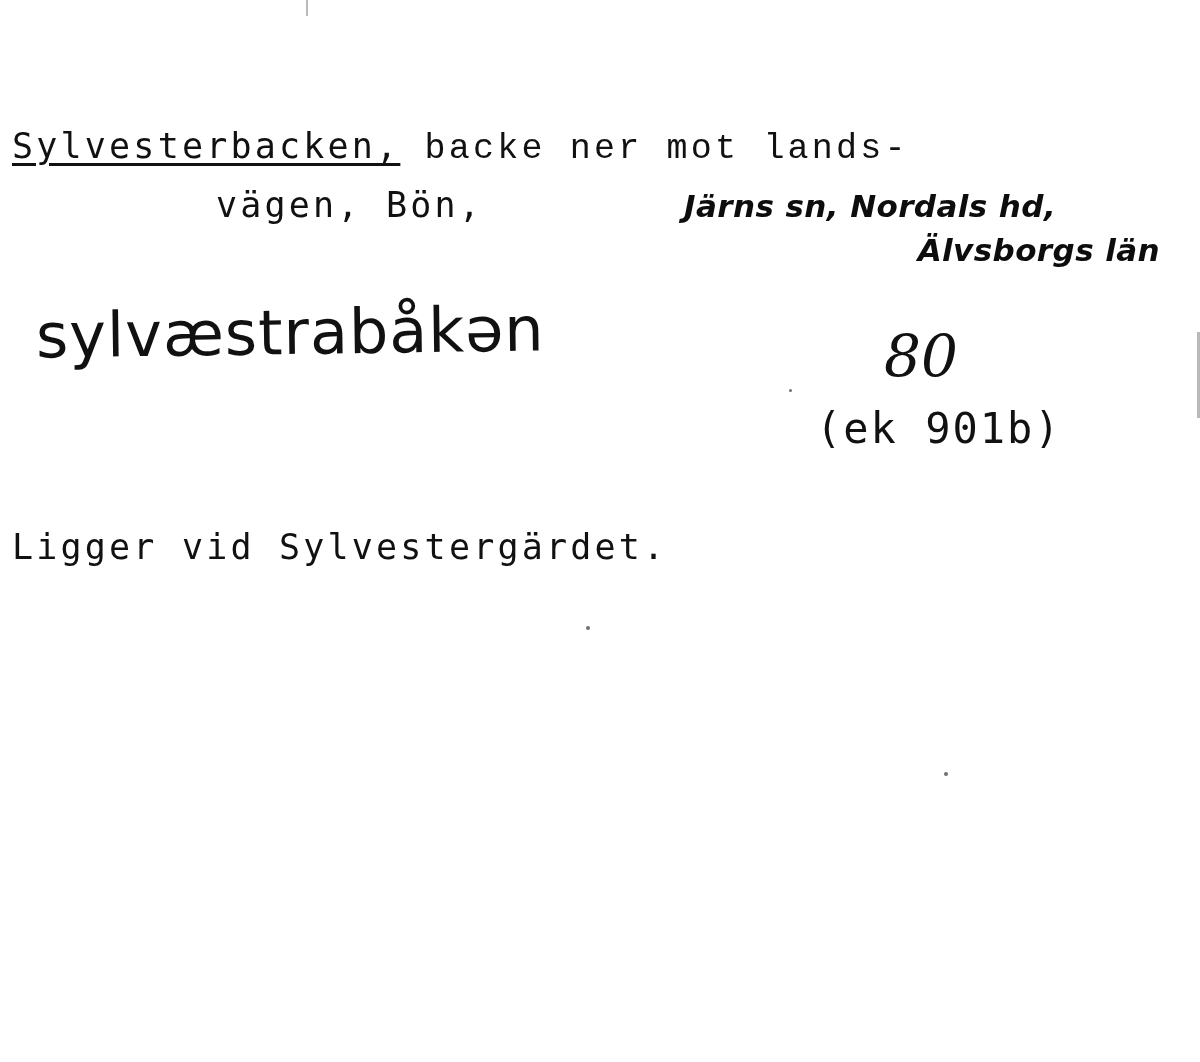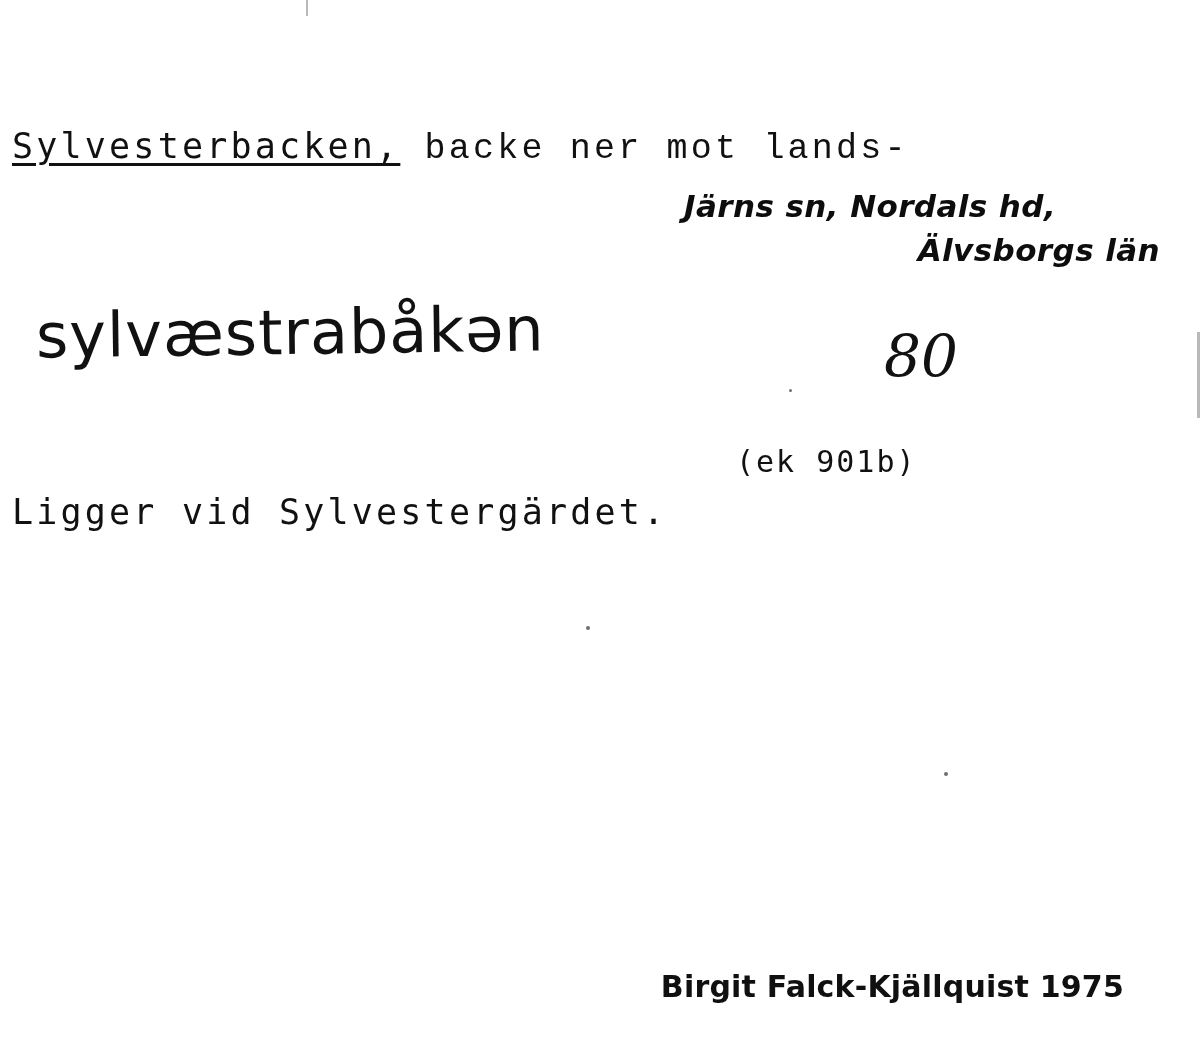--- a/index.html
+++ b/index.html
@@ -122,35 +122,34 @@
     top: 322px;
     font-family: "DejaVu Serif", serif;
     font-style: italic;
     font-size: 58px;
     color: #111111;
   }
 
   
   #map-ref {
     position: absolute;
-    left: 736px;
+    left: 816px;
     top: 404px;
     font-family: "DejaVu Sans Mono", monospace;
-    font-size: 30px;
+    font-size: 42px;
     letter-spacing: 2px;
     color: #111111;
     white-space: pre;
-    margin-top: 40px;
   }
 
   
   #note {
     position: absolute;
     left: 12px;
-    top: 492px;
+    top: 527px;
     text-align: right;
   }
 
   
   #signature {
     position: absolute;
     right: 76px;
     bottom: 58px;
     font-family: "DejaVu Sans", sans-serif;
     font-weight: bold;
@@ -166,27 +165,27 @@
 <div id="card">
 
   <div class="edge-mark edge-top"></div>
   <div class="edge-mark edge-right"></div>
   <div class="speck speck-a"></div>
   <div class="speck speck-b"></div>
   <div class="speck speck-c"></div>
 
   <div id="headline" class="tw"><span id="headline-main" class="tw-underline">Sylvesterbacken,</span><span id="headline-rest"> backe ner mot lands-</span></div>
 
+  <div id="headline-line2" class="tw">vägen, Bön,</div>
 
   <div id="parish-line1" class="hand-bold">Järns sn, Nordals hd,</div>
   <div id="parish-line2" class="hand-bold">Älvsborgs län</div>
 
   <div id="phonetic"><span>sylvæstrabåk</span><span class="underlined-k"></span><span>ən</span></div>
 
   <div id="card-number">80</div>
 
   <div id="map-ref">(ek 901b)</div>
 
   <div id="note" class="tw">Ligger vid Sylvestergärdet.</div>
 
-  <div id="signature">Birgit Falck-Kjällquist 1975</div>
 
 </div>
 
 </body></html>

